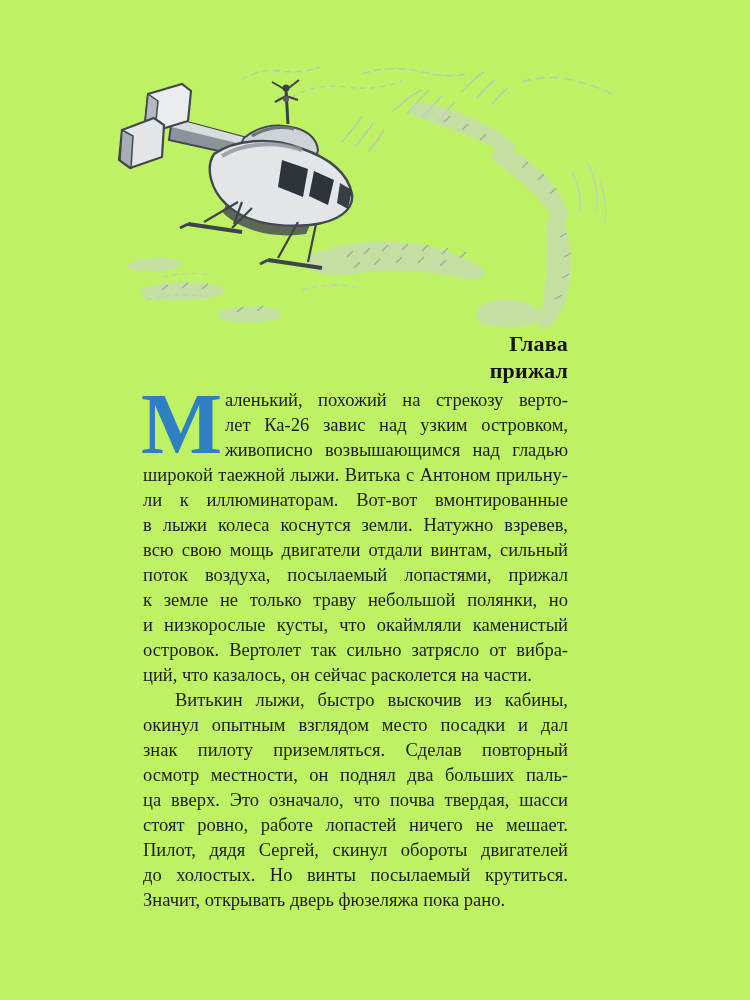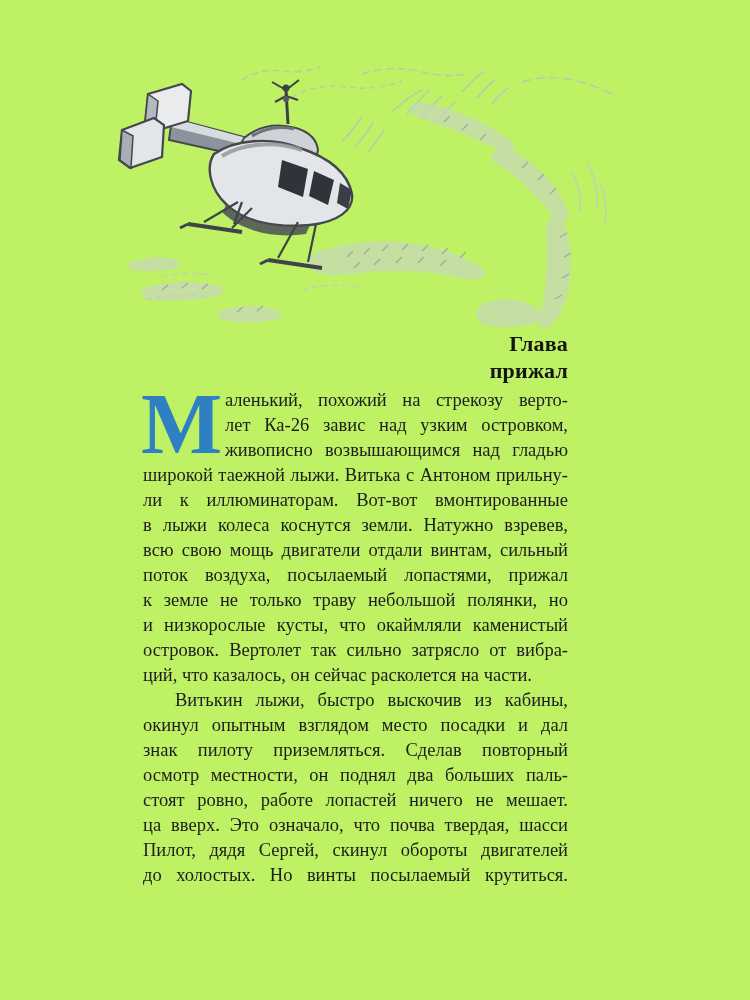--- a/index.html
+++ b/index.html
@@ -133,20 +133,21 @@
         <div class="tline">всю свою мощь двигатели отдали винтам, сильный</div>
         <div class="tline">поток воздуха, посылаемый лопастями, прижал</div>
         <div class="tline">к земле не только траву небольшой полянки, но</div>
         <div class="tline">и низкорослые кусты, что окаймляли каменистый</div>
         <div class="tline">островок. Вертолет так сильно затрясло от вибра-</div>
         <div class="tline no-just">ций, что казалось, он сейчас расколется на части.</div>
         <div class="tline indent">Витькин лыжи, быстро выскочив из кабины,</div>
         <div class="tline">окинул опытным взглядом место посадки и дал</div>
         <div class="tline">знак пилоту приземляться. Сделав повторный</div>
         <div class="tline">осмотр местности, он поднял два больших паль-</div>
+        <div class="tline">ца вверх. Это означало, что почва твердая, шасси</div>
         <div class="tline">стоят ровно, работе лопастей ничего не мешает.</div>
-        <div class="tline">ца вверх. Это означало, что почва твердая, шасси</div>
         <div class="tline">Пилот, дядя Сергей, скинул обороты двигателей</div>
         <div class="tline">до холостых. Но винты посылаемый крутиться.</div>
+        <div class="tline no-just">Значит, открывать дверь фюзеляжа пока рано.</div>
       </div>
   </div>
 
 </div>
 
 </body></html>

